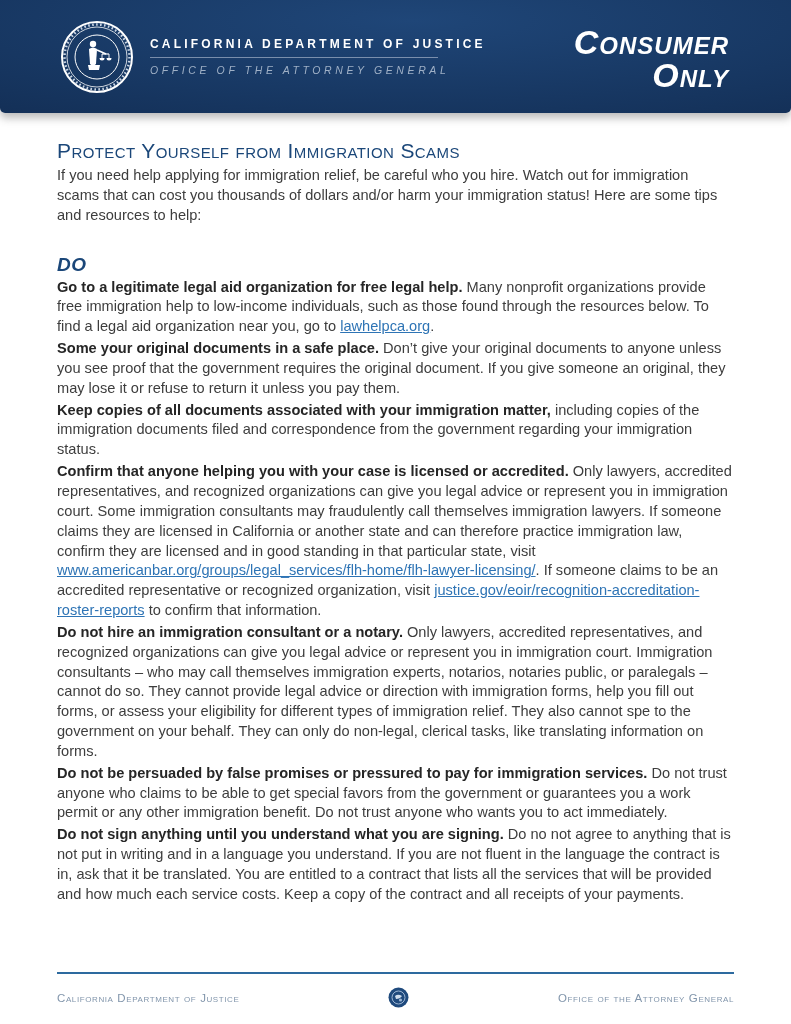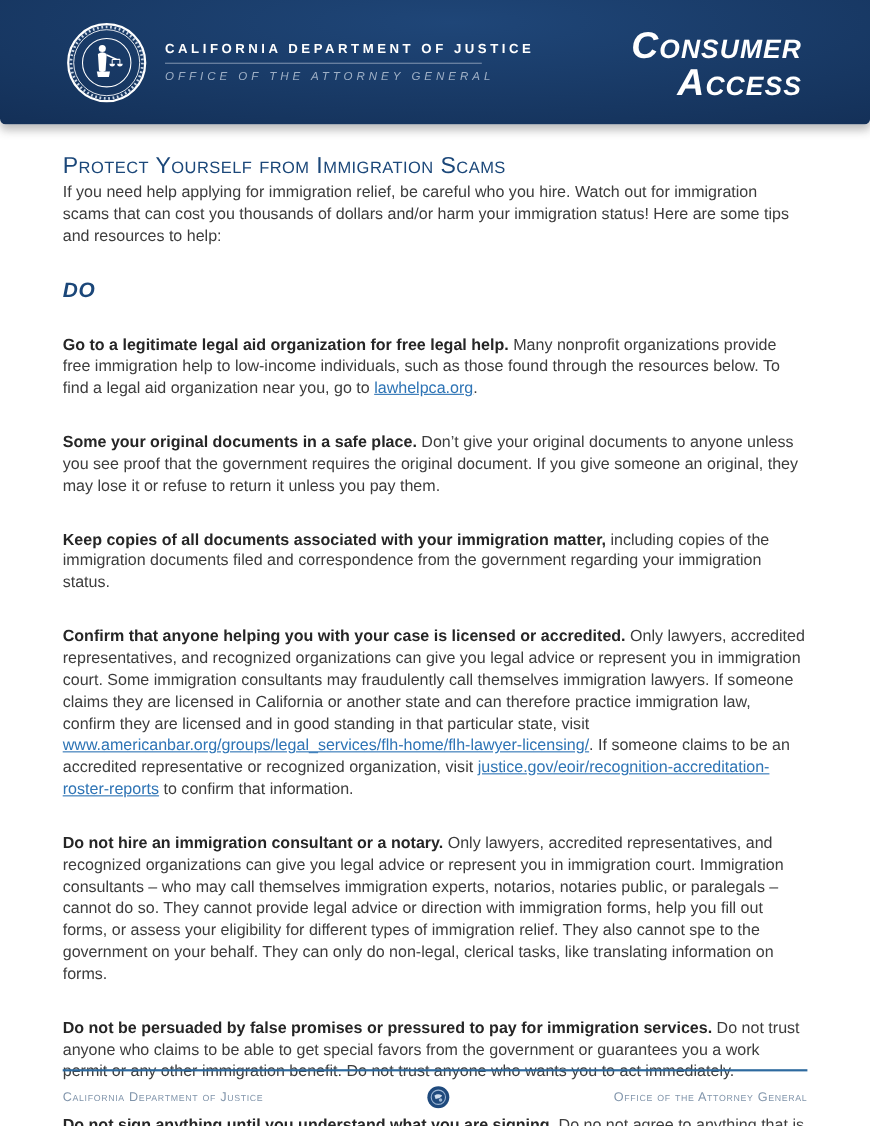--- a/index.html
+++ b/index.html
@@ -39,21 +39,21 @@
   .banner-line1 { font-size: 34px; letter-spacing: 1px; }
   .banner-line2 { font-size: 34px; letter-spacing: 1px; }
 
   
   .content { padding: 26px 57px 0 57px; }
   .title {
     text-align: left; color: #1b4779; font-size: 21px; font-weight: 400;
     font-variant: small-caps; letter-spacing: 0.4px;
   }
   .para {
-    margin-top: 29px; font-size: 14.6px; line-height: 1.36; color: #3d3d3d;
+    margin-top: 2px; font-size: 14.6px; line-height: 1.36; color: #3d3d3d;
     text-align: left;
   }
   .intro { margin-top: 3px; }
   .sec-heading {
     margin-top: 28px; color: #1b4779; font-size: 19px; font-weight: 700;
     font-style: italic; letter-spacing: 0.6px;
   }
   .bold { font-weight: 700; color: #262626; }
   .link { color: #2e74b5; text-decoration: underline; cursor: pointer; }
 
@@ -92,21 +92,21 @@
         <text x="30" y="37" font-size="4.5" fill="#ffffff" font-style="italic" font-family="Liberation Serif, serif">lib</text>
       </svg>
     </div>
     <div class="agency-block">
       <div class="agency">CALIFORNIA DEPARTMENT OF JUSTICE</div>
       <div class="agency-divider"></div>
       <div class="office">OFFICE OF THE ATTORNEY GENERAL</div>
     </div>
     <div class="banner-title">
       <div class="banner-line1">Consumer</div>
-      <div class="banner-line2">Access</div>
+      <div class="banner-line2">Only</div>
     </div>
   </header>
 
   <main class="content">
     <h1 class="title">Protect Yourself from Immigration Scams</h1>
     <p class="para intro">If you need help applying for immigration relief, be careful who you hire. Watch out for immigration scams that can cost you thousands of dollars and/or harm your immigration status! Here are some tips and resources to help:</p>
     <div id="sections">
         <h2 class="sec-heading">DO</h2>
         <p class="para"><span class="bold">Go to a legitimate legal aid organization for free legal help.</span><span> Many nonprofit organizations provide free immigration help to low-income individuals, such as those found through the resources below. To find a legal aid organization near you, go to </span><a class="link" href="#">lawhelpca.org</a><span>.</span></p>
         <p class="para"><span class="bold">Some your original documents in a safe place.</span><span> Don’t give your original documents to anyone unless you see proof that the government requires the original document. If you give someone an original, they may lose it or refuse to return it unless you pay them.</span></p>

